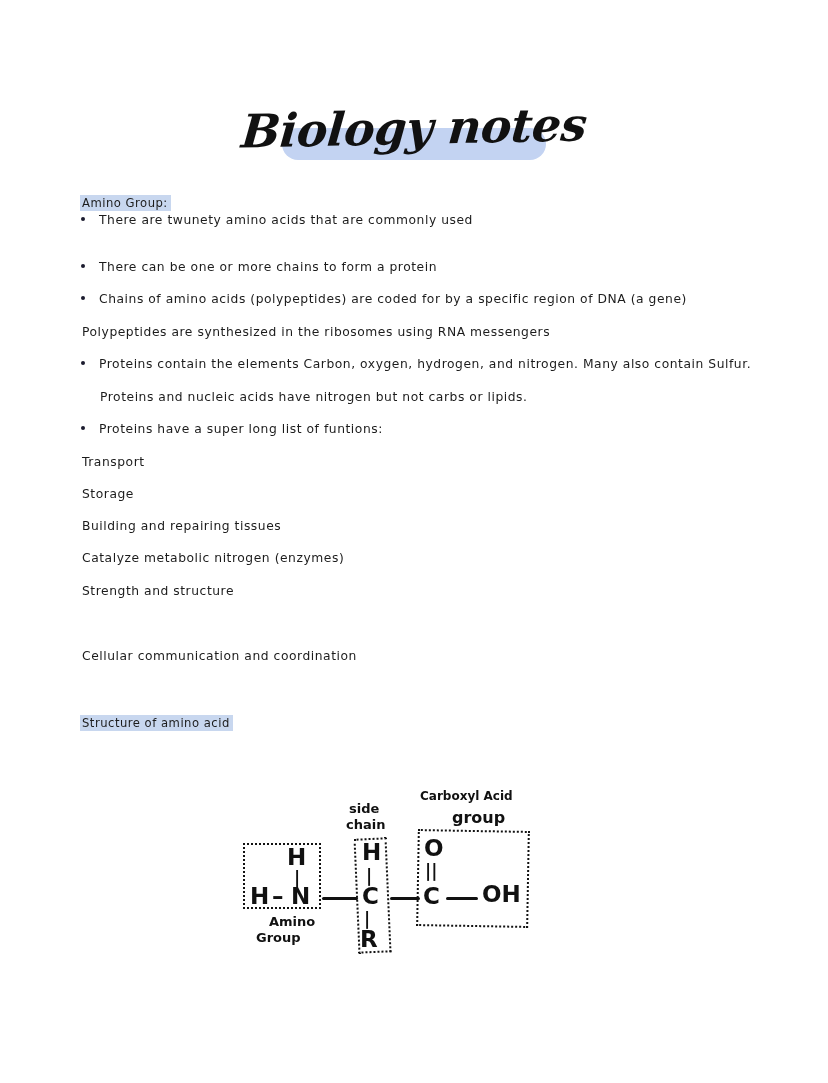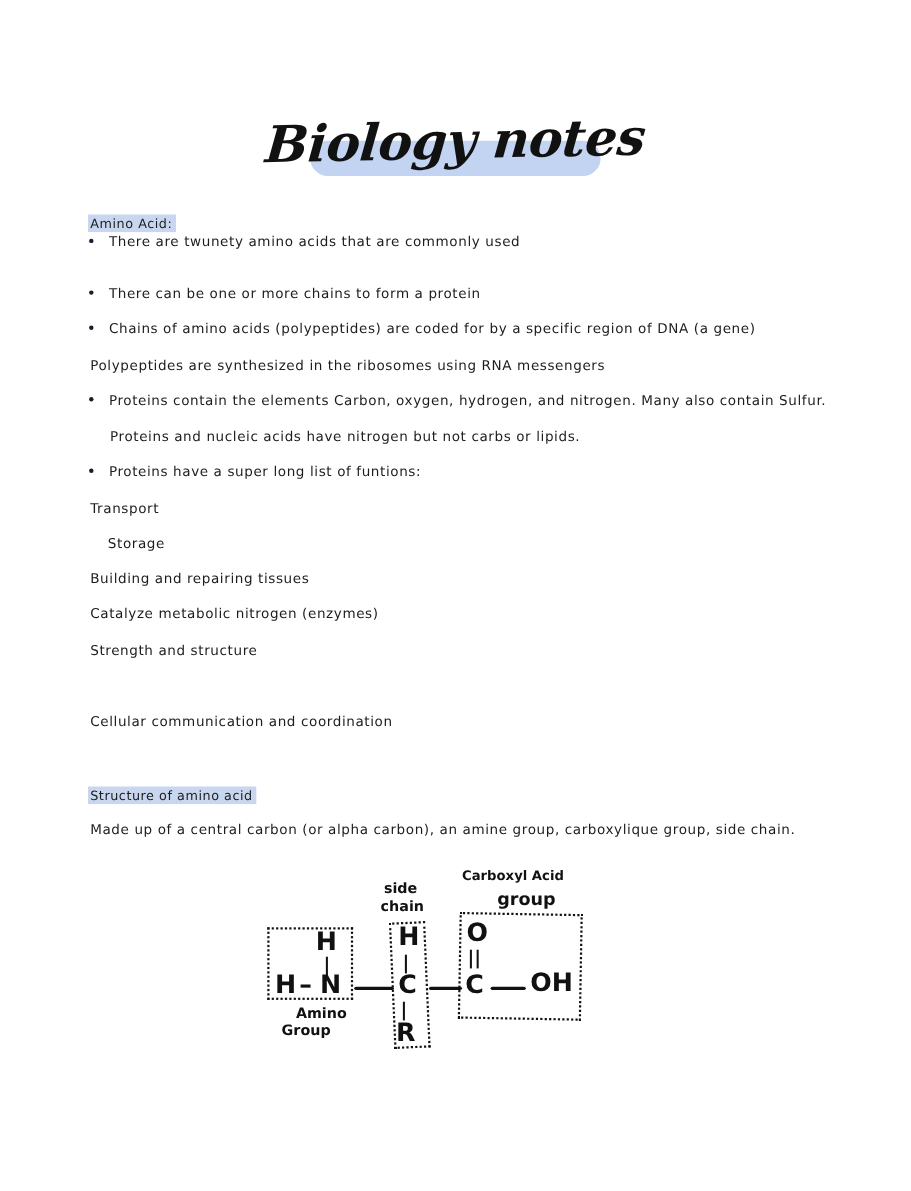--- a/index.html
+++ b/index.html
@@ -145,21 +145,21 @@
 <body>
 
 <div class="page">
 
   <div class="title-wrap">
     <div class="title-highlight"></div>
     <span class="title-text">Biology notes</span>
   </div>
 
   <div class="abs" style="left:80px; top:192px;">
-    <span class="section-head">Amino Acid:</span>
+    <span class="section-head">Amino Group:</span>
   </div>
 
   <div class="bullet-row" style="left:81px; top:213px;">
     <span class="bullet-dot"></span>
     <span class="hw">There are twunety amino acids that are commonly used</span>
   </div>
 
   <div class="bullet-row" style="left:81px; top:260px;">
     <span class="bullet-dot"></span>
     <span class="hw">There can be one or more chains to form a protein</span>
@@ -178,31 +178,30 @@
   </div>
 
   <div class="abs hw" style="left:100px; top:390px;">Proteins and nucleic acids have nitrogen but not carbs or lipids.</div>
 
   <div class="bullet-row" style="left:81px; top:422px;">
     <span class="bullet-dot"></span>
     <span class="hw">Proteins have a super long list of funtions:</span>
   </div>
 
   <div class="abs hw" style="left:82px; top:455px;">Transport</div>
-  <div class="abs hw" style="left:82px; top:487px;margin-left:16px;">Storage</div>
+  <div class="abs hw" style="left:82px; top:487px;">Storage</div>
   <div class="abs hw" style="left:82px; top:519px;">Building and repairing tissues</div>
   <div class="abs hw" style="left:82px; top:551px;">Catalyze metabolic nitrogen (enzymes)</div>
   <div class="abs hw" style="left:82px; top:584px;">Strength and structure</div>
   <div class="abs hw" style="left:82px; top:649px;">Cellular communication and coordination</div>
 
   <div class="abs" style="left:80px; top:712px;">
     <span class="section-head">Structure of amino acid</span>
   </div>
 
-  <div class="abs hw" style="left:82px; top:747px;">Made up of a central carbon (or alpha carbon), an amine group, carboxylique group, side chain.</div>
 
   <div class="diagram">
 
     <div class="dbox" style="left:13px; top:63px; width:78px; height:66px;"></div>
     <div class="dtext atom" style="left:57px; top:66px;">H</div>
     <div class="dtext bond-v" style="left:64px; top:90px;">|</div>
     <div class="dtext atom" style="left:20px; top:105px;">H</div>
     <div class="dtext atom" style="left:42px; top:105px;">–</div>
     <div class="dtext atom" style="left:61px; top:105px;">N</div>
     <div class="dlabel" style="left:39px; top:135px; font-size:13px;">Amino</div>

